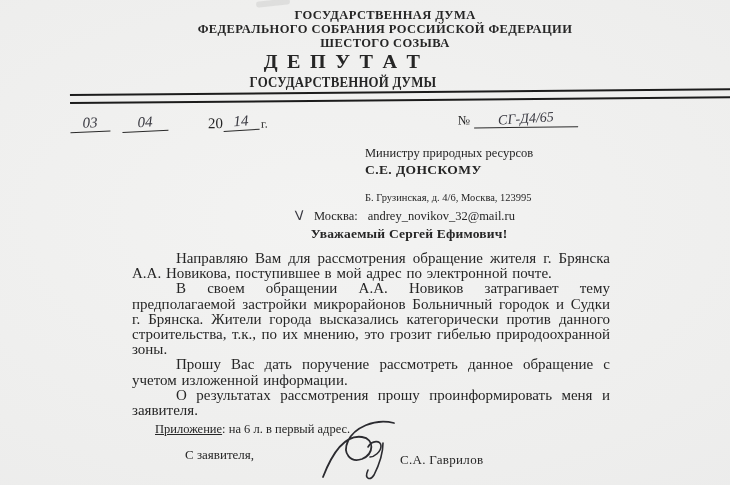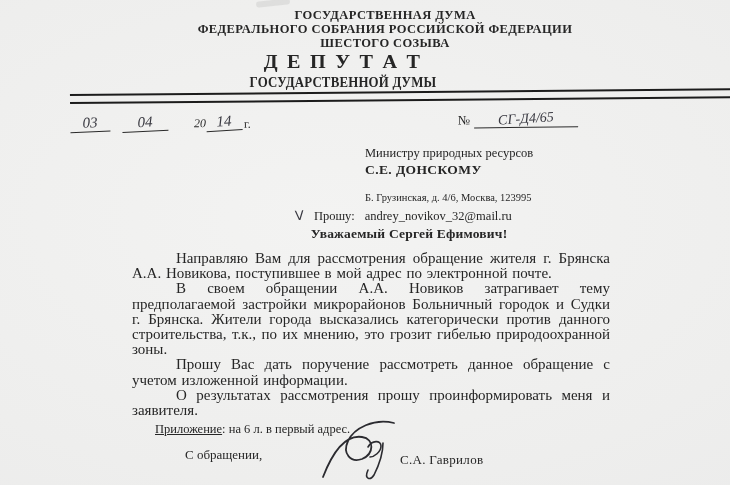--- a/index.html
+++ b/index.html
@@ -20,21 +20,21 @@
   .rule{position:absolute;top:94px;left:70px;width:668px;height:6px;
     border-top:2px solid #1c1c1c;border-bottom:2px solid #1c1c1c;
     transform:rotate(-0.5deg);transform-origin:left center;}
   
   .dateline{position:absolute;top:104px;left:70px;width:508px;height:26px;
     display:flex;align-items:flex-end;transform:rotate(-0.6deg);}
   .hand{font-style:italic;color:#3a3a42;font-size:15px;line-height:15px;}
   .slot{border-bottom:1.4px solid #2a2a2a;text-align:center;display:inline-block;}
   .slot-day{width:40px;transform:rotate(-2deg);}
   .slot-month{width:46px;margin-left:12px;transform:rotate(-2deg);}
-  .year-prefix{font-size:12px;margin-left:26px;line-height:15px;font-style:italic;}
+  .year-prefix{font-size:15px;margin-left:40px;line-height:15px;}
   .slot-year{width:36px;transform:rotate(-3deg);}
   .year-unit{font-size:12px;margin-left:2px;line-height:14px;}
   .num-group{margin-left:auto;display:flex;align-items:flex-end;}
   .num-label{font-size:13px;line-height:16px;}
   .slot-num{width:104px;margin-left:4px;text-align:center;}
   .slot-num .hand{font-size:14px;display:inline-block;transform:rotate(-3deg);}
   
   .addressee{position:absolute;top:146px;left:295px;width:300px;}
   .addr-indent{margin-left:70px;}
   .addr-line{font-size:12.5px;line-height:14.5px;}
@@ -93,39 +93,39 @@
       <span class="slot slot-num"><span class="hand">СГ-Д4/65</span></span>
     </span>
   </div>
 
   <div class="addressee">
     <div class="addr-line addr-indent">Министру природных ресурсов</div>
     <div class="addr-name addr-indent">С.Е. ДОНСКОМУ</div>
     <div class="addr-street addr-indent">Б. Грузинская, д. 4/6, Москва, 123995</div>
     <div class="copy-line">
       <span class="copy-mark">V</span>
-      <span class="copy-label">Прошу:</span>
+      <span class="copy-label">Москва:</span>
       <span class="copy-email">andrey_novikov_32@mail.ru</span>
     </div>
   </div>
 
   <div class="salutation">Уважаемый Сергей Ефимович!</div>
 
   <div class="body-text">
     <p>Направляю Вам для рассмотрения обращение жителя г. Брянска А.А. Новикова, поступившее в мой адрес по электронной почте.</p>
     <p>В своем обращении А.А. Новиков затрагивает тему предполагаемой застройки микрорайонов Больничный городок и Судки г. Брянска. Жители города высказались категорически против данного строительства, т.к., по их мнению, это грозит гибелью природоохранной зоны.</p>
     <p>Прошу Вас дать поручение рассмотреть данное обращение с учетом изложенной информации.</p>
     <p class="stretch">О результатах рассмотрения прошу проинформировать меня и заявителя.</p>
   </div>
 
   <div class="attachment">
     <span class="u">Приложение</span><span>: на 6 л. в первый адрес.</span>
   </div>
 
-  <div class="regards">С обращении,</div>
+  <div class="regards">С заявителя,</div>
 
   <svg class="signature" viewBox="0 0 90 64" fill="none">
     <path d="M78,5 C58,0 38,10 32,23 C26,36 35,45 46,41 C58,36 59,21 46,19 C33,17 19,28 7,59" stroke="#2b2b30" stroke-width="1.8" stroke-linecap="round"></path>
     <path d="M52,29 C56,22 65,22 65,28 C65,34 58,39 54,39" stroke="#2b2b30" stroke-width="1.6" stroke-linecap="round"></path>
     <path d="M67,25 C67,34 64,45 58,57 C54,63 48,61 52,52" stroke="#2b2b30" stroke-width="1.6" stroke-linecap="round"></path>
   </svg>
 
   <div class="signer">С.А. Гаврилов</div>
 
 </div>

